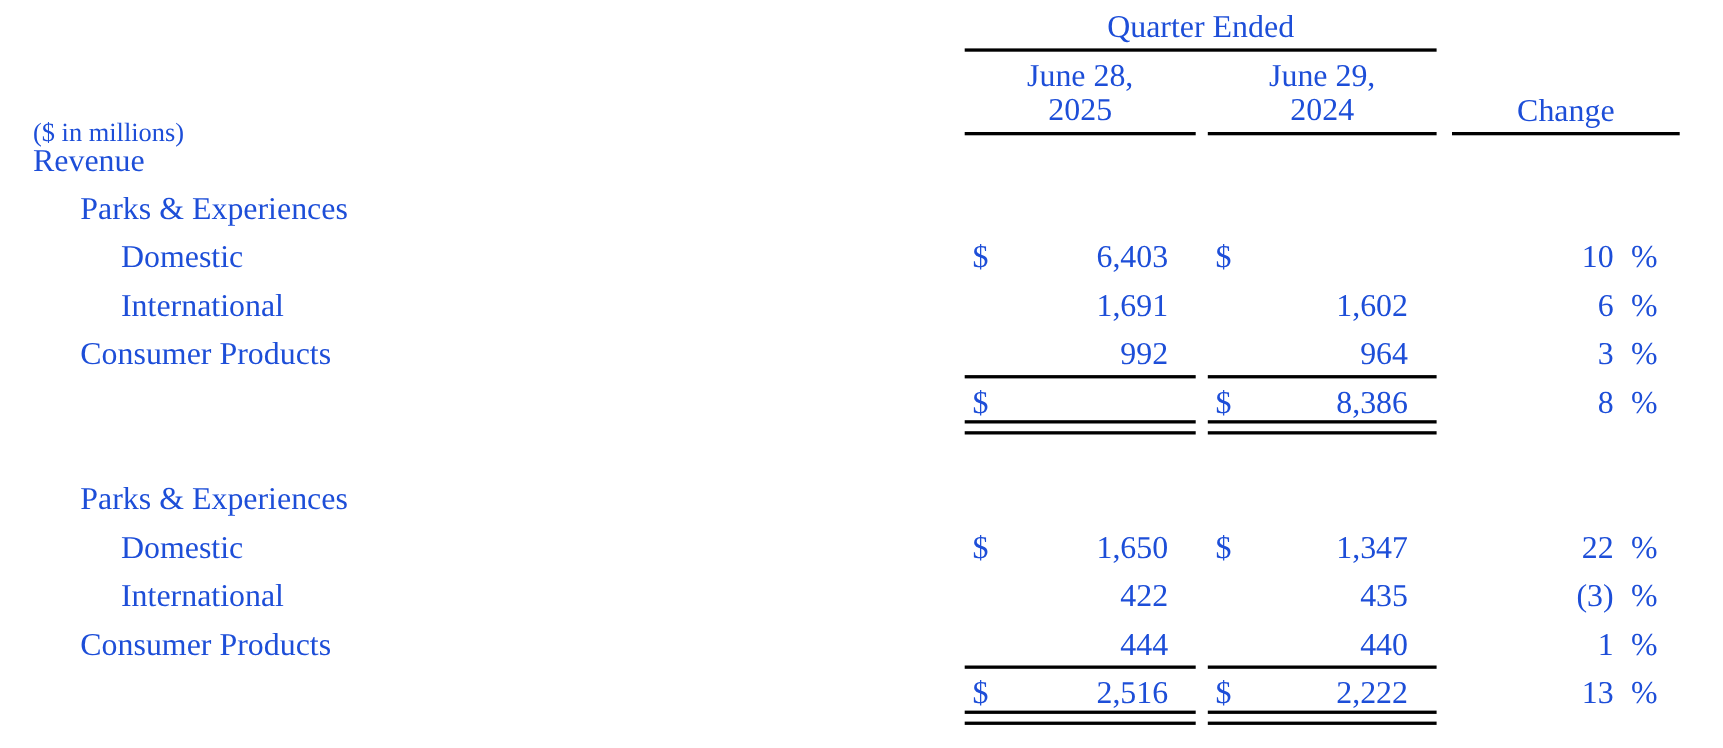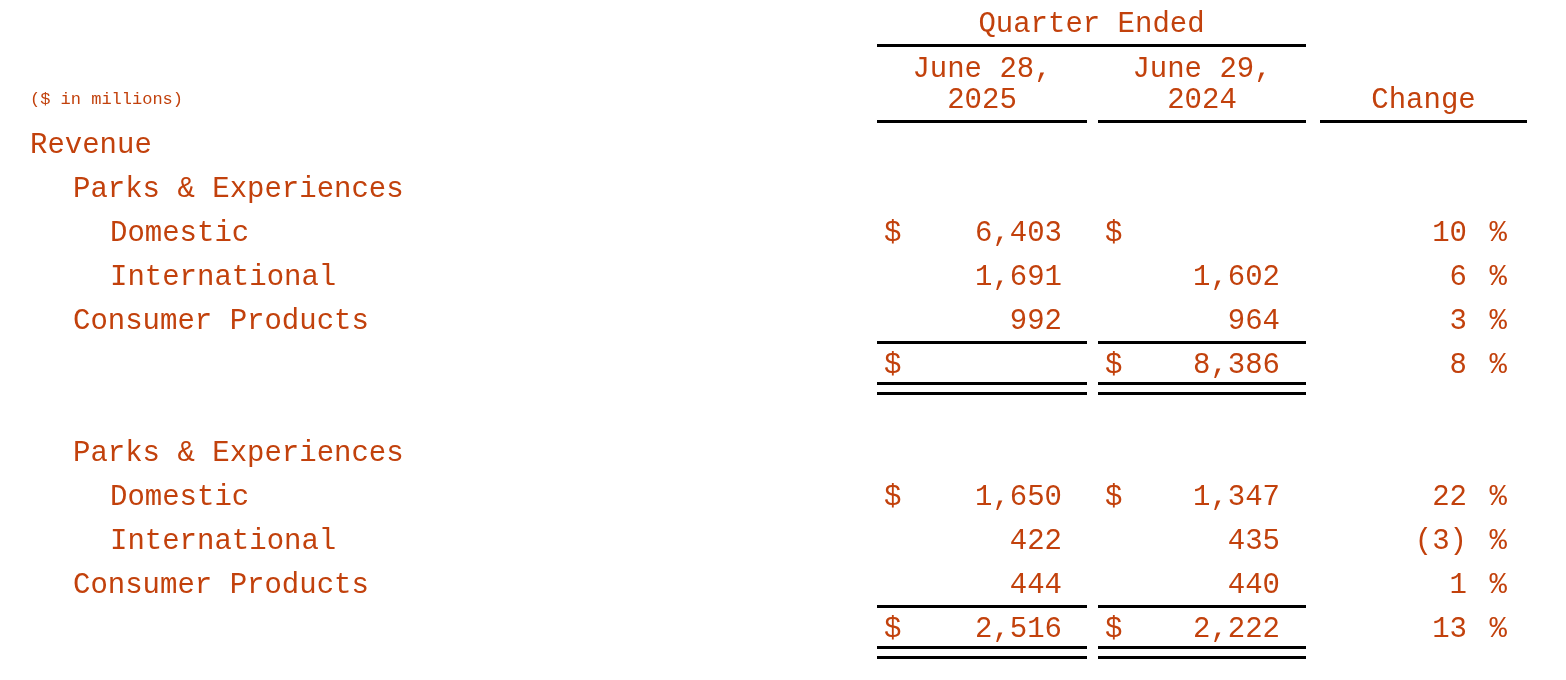--- a/index.html
+++ b/index.html
@@ -1,21 +1,21 @@
 <!DOCTYPE html>
 <html><head>
 <meta charset="utf-8">
 <style>
   html,body{margin:0;padding:0;background:#ffffff;}
   .page{
     position:relative;
     width:1566px;height:680px;
     background:#ffffff;
-    color:#c2410c;
-    font-family:Liberation Mono, monospace;
+    color:#1d4ed8;
+    font-family:Liberation Serif, serif;
     font-size:29px;
     overflow:hidden;
   }
   .abs{position:absolute;}
   .row{position:absolute;left:0;width:100%;height:30px;line-height:30px;}
   .c{position:absolute;top:0;height:30px;line-height:30px;white-space:nowrap;}
   .lbl1{left:30px;}
   .lbl2{left:73px;}
   .lbl3{left:110px;}
   .dA{left:884px;}
@@ -23,21 +23,21 @@
   .vA{left:877px;width:210px;text-align:right;padding-right:25px;box-sizing:border-box;}
   .vB{left:1098px;width:208px;text-align:right;padding-right:26px;box-sizing:border-box;}
   .chgv{left:1320px;width:207px;text-align:right;padding-right:60px;box-sizing:border-box;}
   .pct{left:1320px;width:207px;text-align:right;padding-right:20px;box-sizing:border-box;}
   .rule{position:absolute;height:3px;background:#000;}
   .qe-head{left:877px;width:429px;top:10px;height:30px;line-height:30px;text-align:center;}
   .datehead{top:54px;text-align:center;line-height:31px;}
   .dh-a{left:877px;width:210px;}
   .dh-b{left:1098px;width:208px;}
   .changehead{left:1320px;width:207px;top:86px;height:30px;line-height:30px;text-align:center;}
-  .millions{left:30px;top:86px;height:28px;line-height:28px;font-size:17px;}
+  .millions{left:30px;top:107px;height:28px;line-height:28px;font-size:24px;}
 </style>
 </head>
 <body>
 
 <div class="page">
 
   <div class="abs qe-head">Quarter Ended</div>
   <div class="rule" style="left:877px;top:44px;width:429px;"></div>
 
   <div class="abs datehead dh-a">

